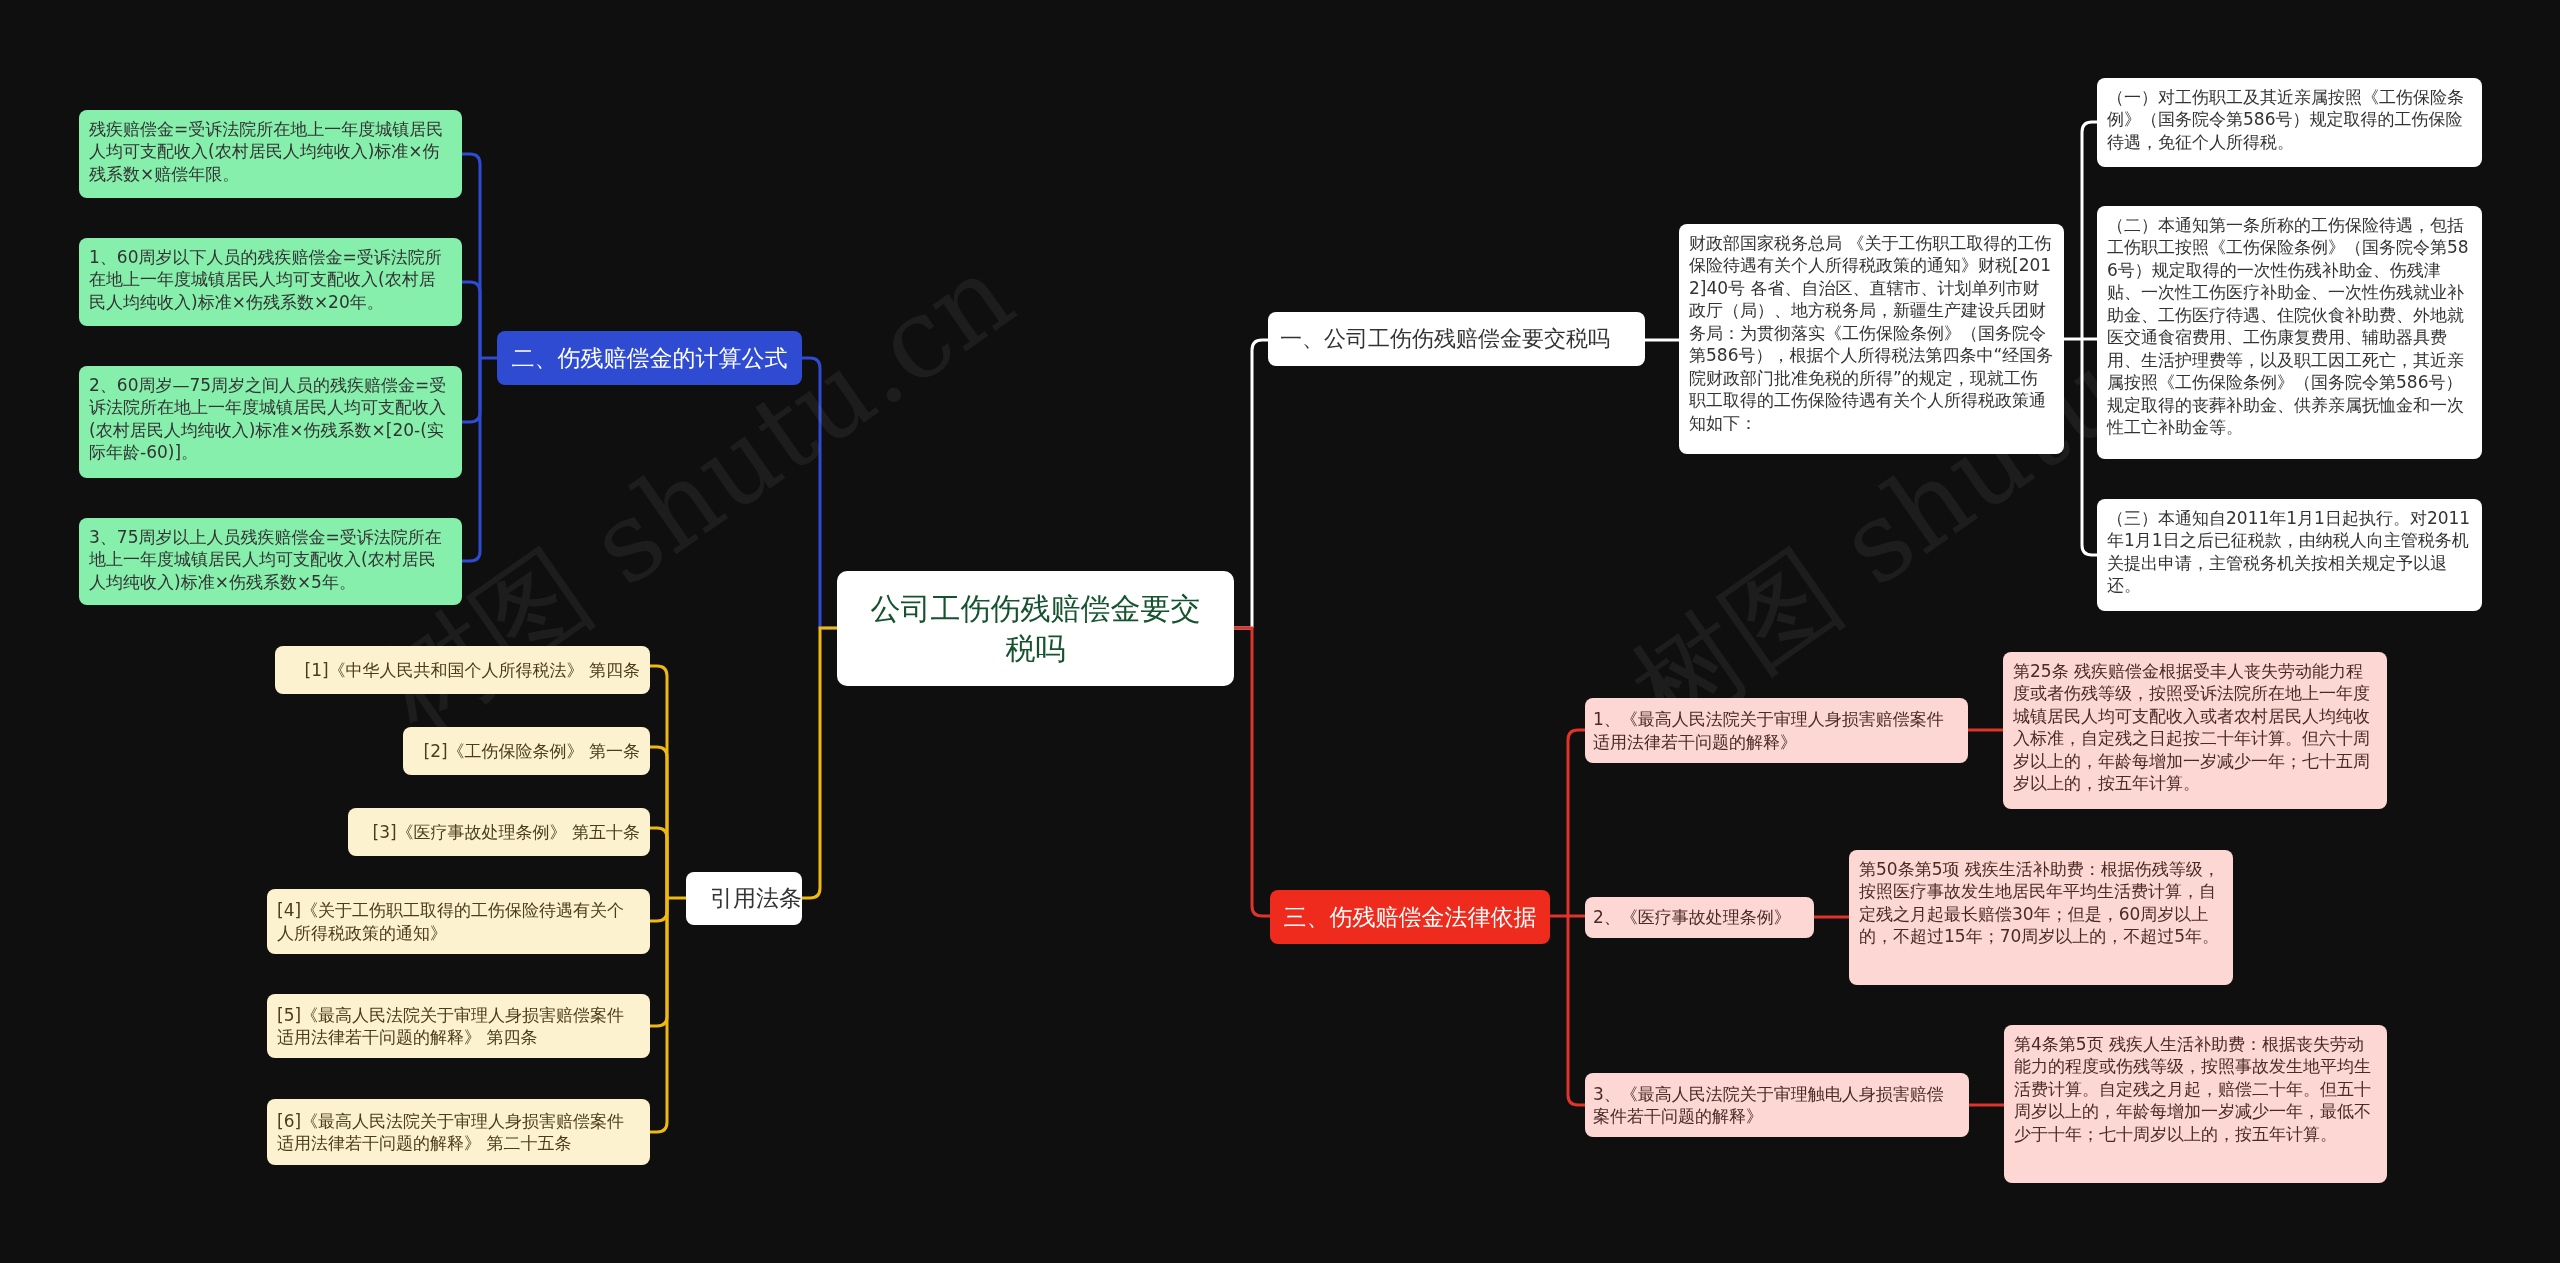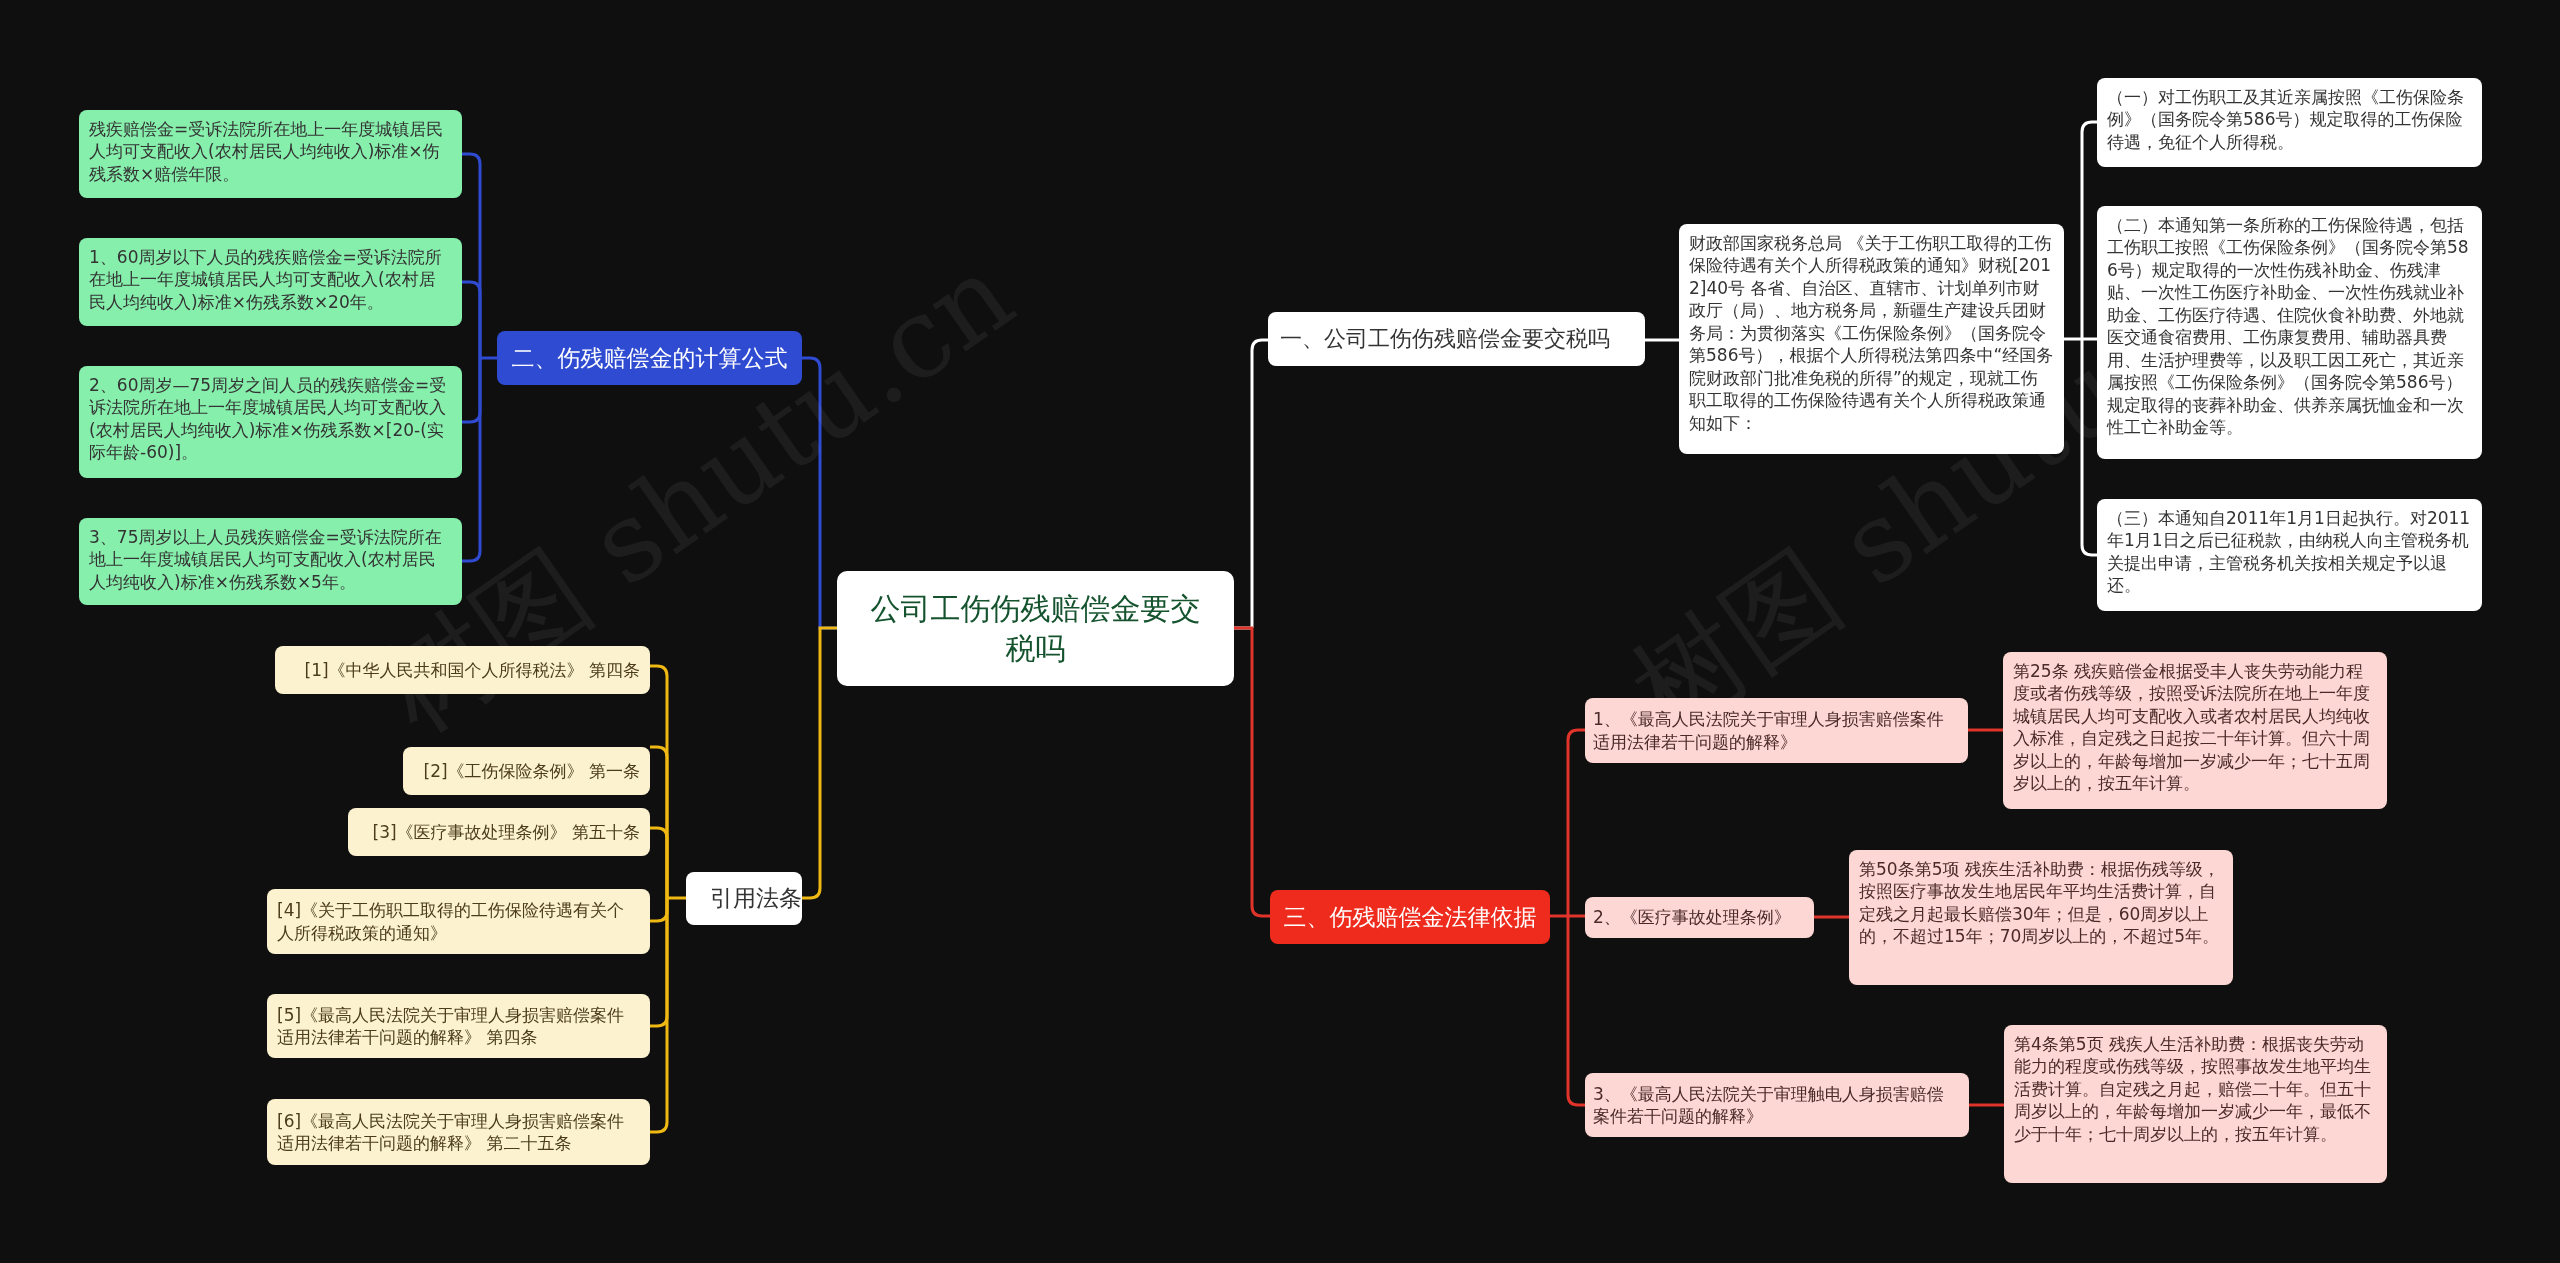--- a/index.html
+++ b/index.html
@@ -126,21 +126,21 @@
 <div class="node leaf-blue" style="left:79px;top:518px;width:383px;height:87px;">
   <span>3、75周岁以上人员残疾赔偿金=受诉法院所在地上一年度城镇居民人均可支配收入(农村居民人均纯收入)标准×伤残系数×5年。</span>
 </div>
 
 <div class="node b-yellow" style="left:686px;top:872px;width:116px;height:53px;">
   <span>引用法条</span>
 </div>
 <div class="node leaf-yellow right" style="left:275px;top:646px;width:375px;height:41px;">
   <span>[1]《中华人民共和国个人所得税法》 第四条</span>
 </div>
-<div class="node leaf-yellow right" style="left:403px;top:727px;width:247px;height:41px;margin-top:20px;">
+<div class="node leaf-yellow right" style="left:403px;top:727px;width:247px;height:41px;">
   <span>[2]《工伤保险条例》 第一条</span>
 </div>
 <div class="node leaf-yellow right" style="left:348px;top:808px;width:302px;height:41px;">
   <span>[3]《医疗事故处理条例》 第五十条</span>
 </div>
 <div class="node leaf-yellow" style="left:267px;top:889px;width:383px;height:65px;">
   <span>[4]《关于工伤职工取得的工伤保险待遇有关个人所得税政策的通知》</span>
 </div>
 <div class="node leaf-yellow" style="left:267px;top:994px;width:383px;height:64px;">
   <span>[5]《最高人民法院关于审理人身损害赔偿案件适用法律若干问题的解释》 第四条</span>

